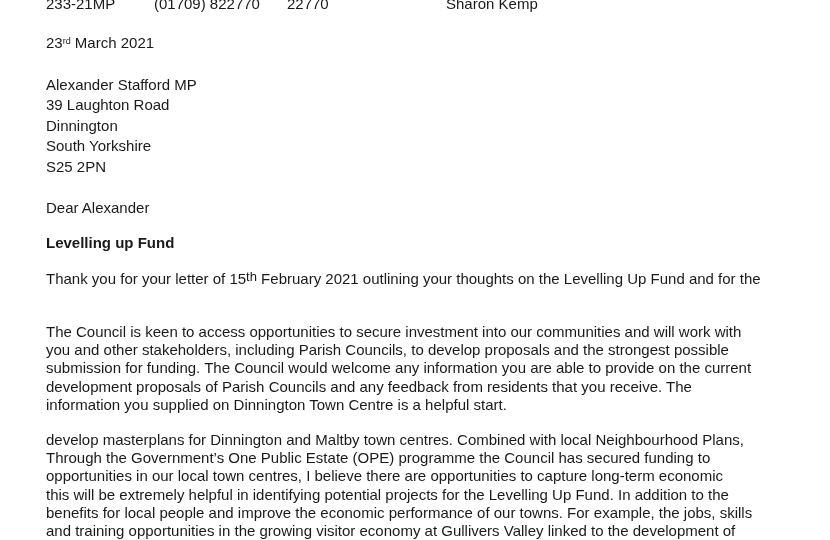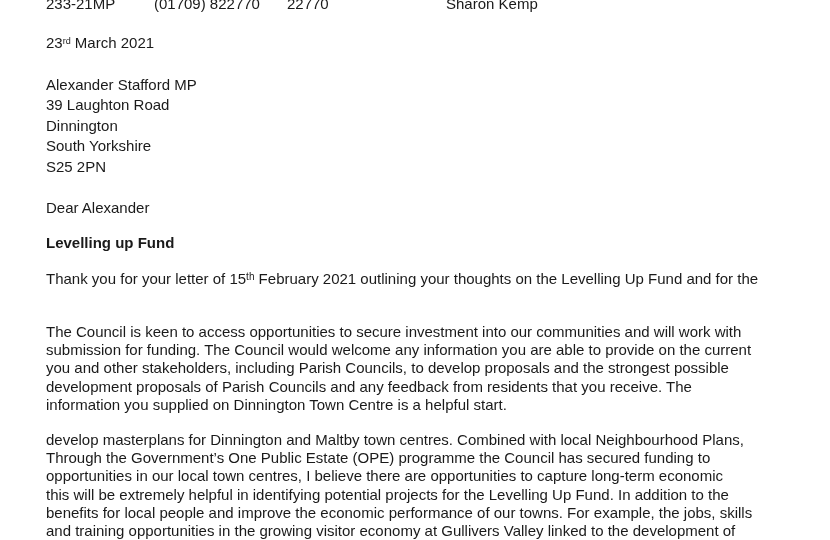--- a/index.html
+++ b/index.html
@@ -80,21 +80,21 @@
       position: absolute;
       left: 46px;
       width: 780px;
       line-height: 18.2px;
     }
     .para .line {
       white-space: nowrap;
       display: block;
     }
     .para sup {
-      font-size: 10px;
+      font-size: 13px;
       vertical-align: top;
       position: relative;
       top: -2px;
     }
     .p1 { top: 270px; }
     .p2 { top: 323px; }
     .p3 { top: 431px; }
   </style>
 </head>
 <body>
@@ -121,22 +121,22 @@
   <div class="salutation">Dear Alexander</div>
 
   <div class="subject">Levelling up Fund</div>
 
   <div class="para p1">
     <span class="line"><span>Thank you for your letter of 15</span><sup>th</sup><span> February 2021 outlining your thoughts on the Levelling Up Fund and for the</span></span>
   </div>
 
   <div class="para p2">
     <span class="line">The Council is keen to access opportunities to secure investment into our communities and will work with</span>
+    <span class="line">you and other stakeholders, including Parish Councils, to develop proposals and the strongest possible</span>
     <span class="line">submission for funding. The Council would welcome any information you are able to provide on the current</span>
-    <span class="line">you and other stakeholders, including Parish Councils, to develop proposals and the strongest possible</span>
     <span class="line">development proposals of Parish Councils and any feedback from residents that you receive. The</span>
     <span class="line">information you supplied on Dinnington Town Centre is a helpful start.</span>
   </div>
 
   <div class="para p3">
     <span class="line">develop masterplans for Dinnington and Maltby town centres. Combined with local Neighbourhood Plans,</span>
     <span class="line">Through the Government’s One Public Estate (OPE) programme the Council has secured funding to</span>
     <span class="line">opportunities in our local town centres, I believe there are opportunities to capture long-term economic</span>
     <span class="line">this will be extremely helpful in identifying potential projects for the Levelling Up Fund. In addition to the</span>
     <span class="line">benefits for local people and improve the economic performance of our towns. For example, the jobs, skills</span>

